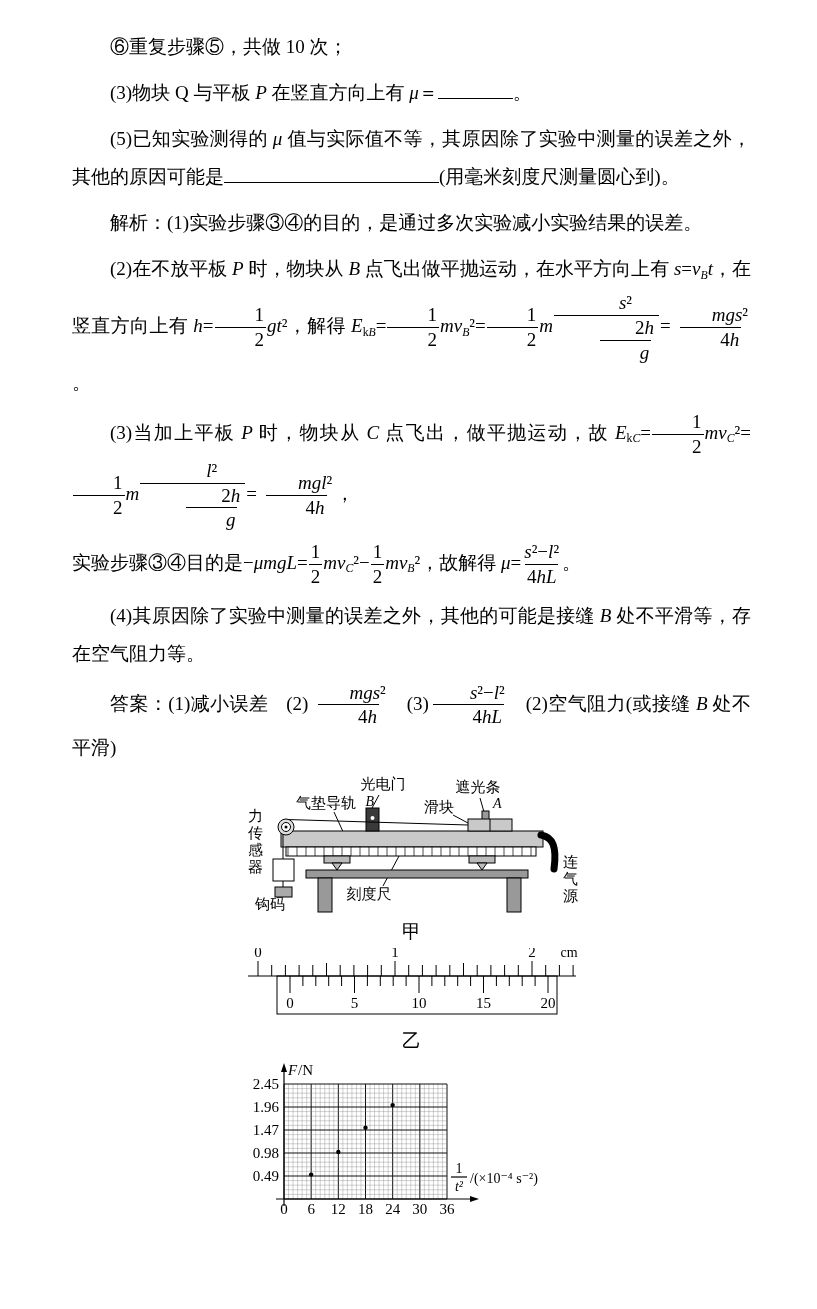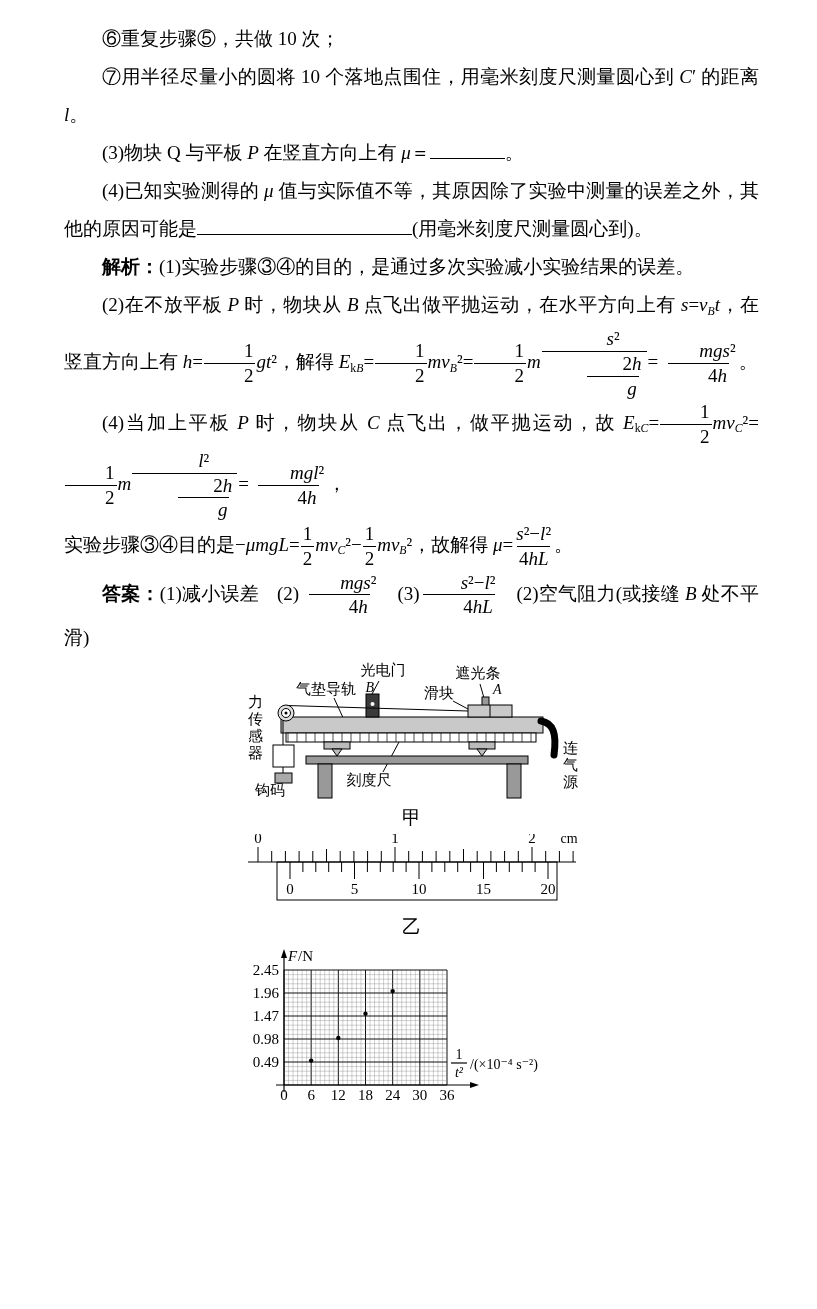--- a/index.html
+++ b/index.html
@@ -1,67 +1,66 @@
 <!DOCTYPE html>
 <html><head>
 <meta charset="utf-8">
 <style>
   html,body{margin:0;padding:0;background:#fff;}
   .page{width:817px;min-height:1309px;background:#fff;color:#000;box-sizing:border-box;
         padding:20px 58px 12px 64px;font-family:"Liberation Serif","DejaVu Serif",serif;
         font-size:19px;}
-  .para{line-height:38px;text-align:justify;text-indent:2em;margin:0;}
+  .para{line-height:38px;text-align:justify;text-indent:2em;margin:8px;}
   .para.noindent{text-indent:0;}
   .seg-t{}
   .seg-i{font-style:italic;}
-  .seg-b{font-weight:bold;}
+  .seg-b{font-weight:normal;}
   .seg-sub{font-size:0.62em;position:relative;top:0.3em;}
   .seg-subi{font-size:0.62em;position:relative;top:0.3em;font-style:italic;}
   .fr{display:inline-flex;flex-direction:column;align-items:center;vertical-align:middle;
       text-align:center;margin:0 1px;line-height:1.25;}
   .fr .fr-n{display:block;padding:0 2px;}
   .fr .fr-d{display:block;border-top:1.5px solid #000;padding:0 2px;}
   .blank{display:inline-block;border-bottom:1.5px solid #000;height:0.95em;vertical-align:baseline;}
   .hsp{display:inline-block;}
   .fig{text-align:center;margin:4px 0 0 0;}
   .fig svg{display:inline-block;}
   .fig-caption{text-align:center;line-height:24px;font-size:19px;margin-bottom:4px;}
   svg text{font-family:"Liberation Serif","DejaVu Serif",serif;}
 </style>
 </head>
 <body>
 
 <div class="page">
 
   <div>
       <div class="para"><span class="seg-t">⑥重复步骤⑤，共做 10 次；</span></div>
-      <div class="para"><span class="seg-t">⑦用半径尽量小的圆将 10 个落地点围住，用毫米刻度尺测量圆心到 </span><span class="seg-i">C</span><span class="seg-t">′ 的距离 </span><span class="seg-i">l</span><span class="seg-t">。</span></div>
       <div class="para"><span class="seg-t">(3)物块 Q 与平板 </span><span class="seg-i">P</span><span class="seg-t"> 在竖直方向上有 </span><span class="seg-i">μ</span><span class="seg-t">＝</span><span class="blank" style="width: 75px;"></span><span class="seg-t">。</span></div>
-      <div class="para"><span class="seg-t">(4)已知实验测得的 </span><span class="seg-i">μ</span><span class="seg-t"> 值与实际值不等，其原因除了实验中测量的误差之外，其他的原因可能是</span><span class="blank" style="width: 215px;"></span><span class="seg-t">(用毫米刻度尺测量圆心到)。</span></div>
+      <div class="para"><span class="seg-t">(5)已知实验测得的 </span><span class="seg-i">μ</span><span class="seg-t"> 值与实际值不等，其原因除了实验中测量的误差之外，其他的原因可能是</span><span class="blank" style="width: 215px;"></span><span class="seg-t">(用毫米刻度尺测量圆心到)。</span></div>
       <div class="para"><span class="seg-b">解析：</span><span class="seg-t">(1)实验步骤③④的目的，是通过多次实验减小实验结果的误差。</span></div>
       <div class="para"><span class="seg-t">(2)在不放平板 </span><span class="seg-i">P</span><span class="seg-t"> 时，物块从 </span><span class="seg-i">B</span><span class="seg-t"> 点飞出做平抛运动，在水平方向上有 </span><span class="seg-i">s</span><span class="seg-t">=</span><span class="seg-i">v</span><span class="seg-subi">B</span><span class="seg-i">t</span><span class="seg-t">，在竖直方向上有 </span><span class="seg-i">h</span><span class="seg-t">=</span><span class="fr">
           <span class="fr-n"><span class="seg-t">1</span></span>
           <span class="fr-d"><span class="seg-t">2</span></span>
         </span><span class="seg-i">gt</span><span class="seg-t">²，解得 </span><span class="seg-i">E</span><span class="seg-sub">k</span><span class="seg-subi">B</span><span class="seg-t">=</span><span class="fr">
           <span class="fr-n"><span class="seg-t">1</span></span>
           <span class="fr-d"><span class="seg-t">2</span></span>
         </span><span class="seg-i">mv</span><span class="seg-subi">B</span><span class="seg-t">²=</span><span class="fr">
           <span class="fr-n"><span class="seg-t">1</span></span>
           <span class="fr-d"><span class="seg-t">2</span></span>
         </span><span class="seg-i">m</span><span class="fr">
           <span class="fr-n"><span class="seg-i">s</span><span class="seg-t">²</span></span>
           <span class="fr-d"><span class="fr">
               <span class="fr-n"><span class="seg-t">2</span><span class="seg-i">h</span></span>
               <span class="fr-d"><span class="seg-i">g</span></span>
             </span></span>
         </span><span class="seg-t">=</span><span class="fr">
           <span class="fr-n"><span class="seg-i">mgs</span><span class="seg-t">²</span></span>
           <span class="fr-d"><span class="seg-t">4</span><span class="seg-i">h</span></span>
         </span><span class="seg-t">。</span></div>
-      <div class="para"><span class="seg-t">(4)当加上平板 </span><span class="seg-i">P</span><span class="seg-t"> 时，物块从 </span><span class="seg-i">C</span><span class="seg-t"> 点飞出，做平抛运动，故 </span><span class="seg-i">E</span><span class="seg-sub">k</span><span class="seg-subi">C</span><span class="seg-t">=</span><span class="fr">
+      <div class="para"><span class="seg-t">(3)当加上平板 </span><span class="seg-i">P</span><span class="seg-t"> 时，物块从 </span><span class="seg-i">C</span><span class="seg-t"> 点飞出，做平抛运动，故 </span><span class="seg-i">E</span><span class="seg-sub">k</span><span class="seg-subi">C</span><span class="seg-t">=</span><span class="fr">
           <span class="fr-n"><span class="seg-t">1</span></span>
           <span class="fr-d"><span class="seg-t">2</span></span>
         </span><span class="seg-i">mv</span><span class="seg-subi">C</span><span class="seg-t">²=</span><span class="fr">
           <span class="fr-n"><span class="seg-t">1</span></span>
           <span class="fr-d"><span class="seg-t">2</span></span>
         </span><span class="seg-i">m</span><span class="fr">
           <span class="fr-n"><span class="seg-i">l</span><span class="seg-t">²</span></span>
           <span class="fr-d"><span class="fr">
               <span class="fr-n"><span class="seg-t">2</span><span class="seg-i">h</span></span>
               <span class="fr-d"><span class="seg-i">g</span></span>
@@ -73,20 +72,21 @@
       <div class="para noindent"><span class="seg-t">实验步骤③④目的是−</span><span class="seg-i">μmgL</span><span class="seg-t">=</span><span class="fr">
           <span class="fr-n"><span class="seg-t">1</span></span>
           <span class="fr-d"><span class="seg-t">2</span></span>
         </span><span class="seg-i">mv</span><span class="seg-subi">C</span><span class="seg-t">²−</span><span class="fr">
           <span class="fr-n"><span class="seg-t">1</span></span>
           <span class="fr-d"><span class="seg-t">2</span></span>
         </span><span class="seg-i">mv</span><span class="seg-subi">B</span><span class="seg-t">²，故解得 </span><span class="seg-i">μ</span><span class="seg-t">=</span><span class="fr">
           <span class="fr-n"><span class="seg-i">s</span><span class="seg-t">²−</span><span class="seg-i">l</span><span class="seg-t">²</span></span>
           <span class="fr-d"><span class="seg-t">4</span><span class="seg-i">hL</span></span>
         </span><span class="seg-t">。</span></div>
+      <div class="para"><span class="seg-t">(4)其原因除了实验中测量的误差之外，其他的可能是接缝 </span><span class="seg-i">B</span><span class="seg-t"> 处不平滑等，存在空气阻力等。</span></div>
       <div class="para"><span class="seg-b">答案：</span><span class="seg-t">(1)减小误差</span><span class="hsp" style="width: 18px;"></span><span class="seg-t">(2)</span><span class="fr">
           <span class="fr-n"><span class="seg-i">mgs</span><span class="seg-t">²</span></span>
           <span class="fr-d"><span class="seg-t">4</span><span class="seg-i">h</span></span>
         </span><span class="hsp" style="width: 18px;"></span><span class="seg-t">(3)</span><span class="fr">
           <span class="fr-n"><span class="seg-i">s</span><span class="seg-t">²−</span><span class="seg-i">l</span><span class="seg-t">²</span></span>
           <span class="fr-d"><span class="seg-t">4</span><span class="seg-i">hL</span></span>
         </span><span class="hsp" style="width: 18px;"></span><span class="seg-t">(2)空气阻力(或接缝 </span><span class="seg-i">B</span><span class="seg-t"> 处不平滑)</span></div>
     </div>
 
   <div class="fig">

